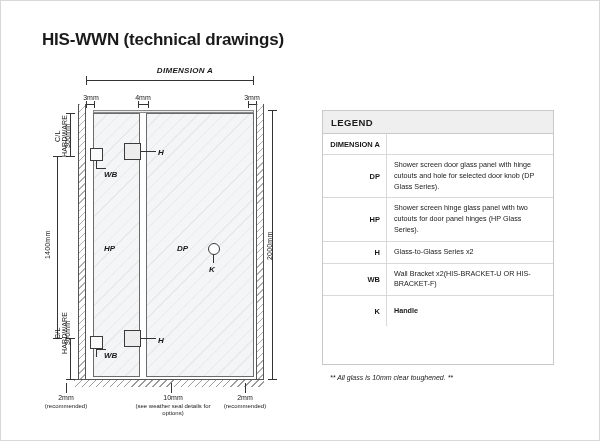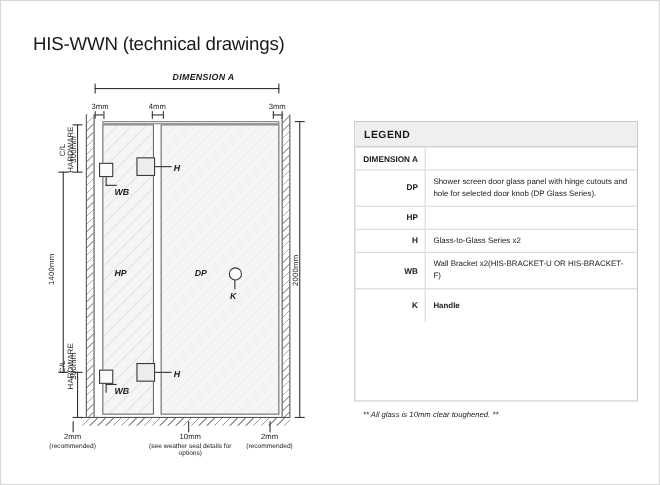--- a/index.html
+++ b/index.html
@@ -9,22 +9,22 @@
     font-family:"Liberation Sans", sans-serif;
     color:#1a1a1a;
     position:relative;
     overflow:hidden;
   }
   .frame{
     position:absolute;left:0;top:0;width:600px;height:441px;
     border:1px solid #d8d8d8;box-sizing:border-box;
   }
   #title{
-    position:absolute;left:30px;top:30px;
-    font-size:17px;font-weight:normal;letter-spacing:-0.2px;
+    position:absolute;left:42px;top:30px;
+    font-size:17px;font-weight:bold;letter-spacing:-0.2px;
   }
 
   
   .draw{position:absolute;left:0;top:0;width:320px;height:441px;}
 
   .dimA-label{
     position:absolute;left:130px;top:66px;width:110px;text-align:center;
     font-size:8px;font-style:italic;font-weight:bold;letter-spacing:.3px;
   }
   .dimA-line{position:absolute;left:86px;top:80px;width:168px;height:1px;background:#333;}
@@ -88,21 +88,21 @@
     position:absolute;font-size:7px;
     writing-mode:vertical-rl;transform:rotate(180deg);
     text-align:center;letter-spacing:.2px;
   }
 
   
   .botlab{position:absolute;font-size:7px;text-align:center;line-height:1.25;}
 
   
   .legend{
-    position:absolute;left:322px;top:110px;width:258px;height:255px;
+    position:absolute;left:322px;top:110px;width:232px;height:255px;
     border:1px solid #c9c9c9;background:#fff;box-sizing:border-box;
   }
   .legend-head{
     height:22px;background:#efefef;border-bottom:1px solid #c9c9c9;
     display:flex;align-items:center;padding-left:8px;
     font-size:9.5px;font-weight:bold;letter-spacing:.4px;
   }
   .lrow{display:flex;border-bottom:1px solid #d9d9d9;min-height:20px;}
   .lrow:last-child{border-bottom:none;}
   .lkey{
@@ -226,20 +226,21 @@
 
   <div class="lrow">
     <div class="lkey">DIMENSION A</div>
   </div>
   <div class="lrow">
     <div class="lkey">DP</div>
     <div class="lval">Shower screen door glass panel with hinge cutouts and hole for selected door knob (DP Glass Series).</div>
   </div>
   <div class="lrow">
     <div class="lkey">HP</div>
+    <div class="lval">Shower screen hinge glass panel with two cutouts for door panel hinges (HP Glass Series).</div>
   </div>
   <div class="lrow center">
     <div class="lkey">H</div>
     <div class="lval">Glass-to-Glass Series x2</div>
   </div>
   <div class="lrow center">
     <div class="lkey">WB</div>
     <div class="lval">Wall Bracket x2(HIS-BRACKET-U OR HIS-BRACKET-F)</div>
   </div>
   <div class="lrow center" style="min-height:30px;">

